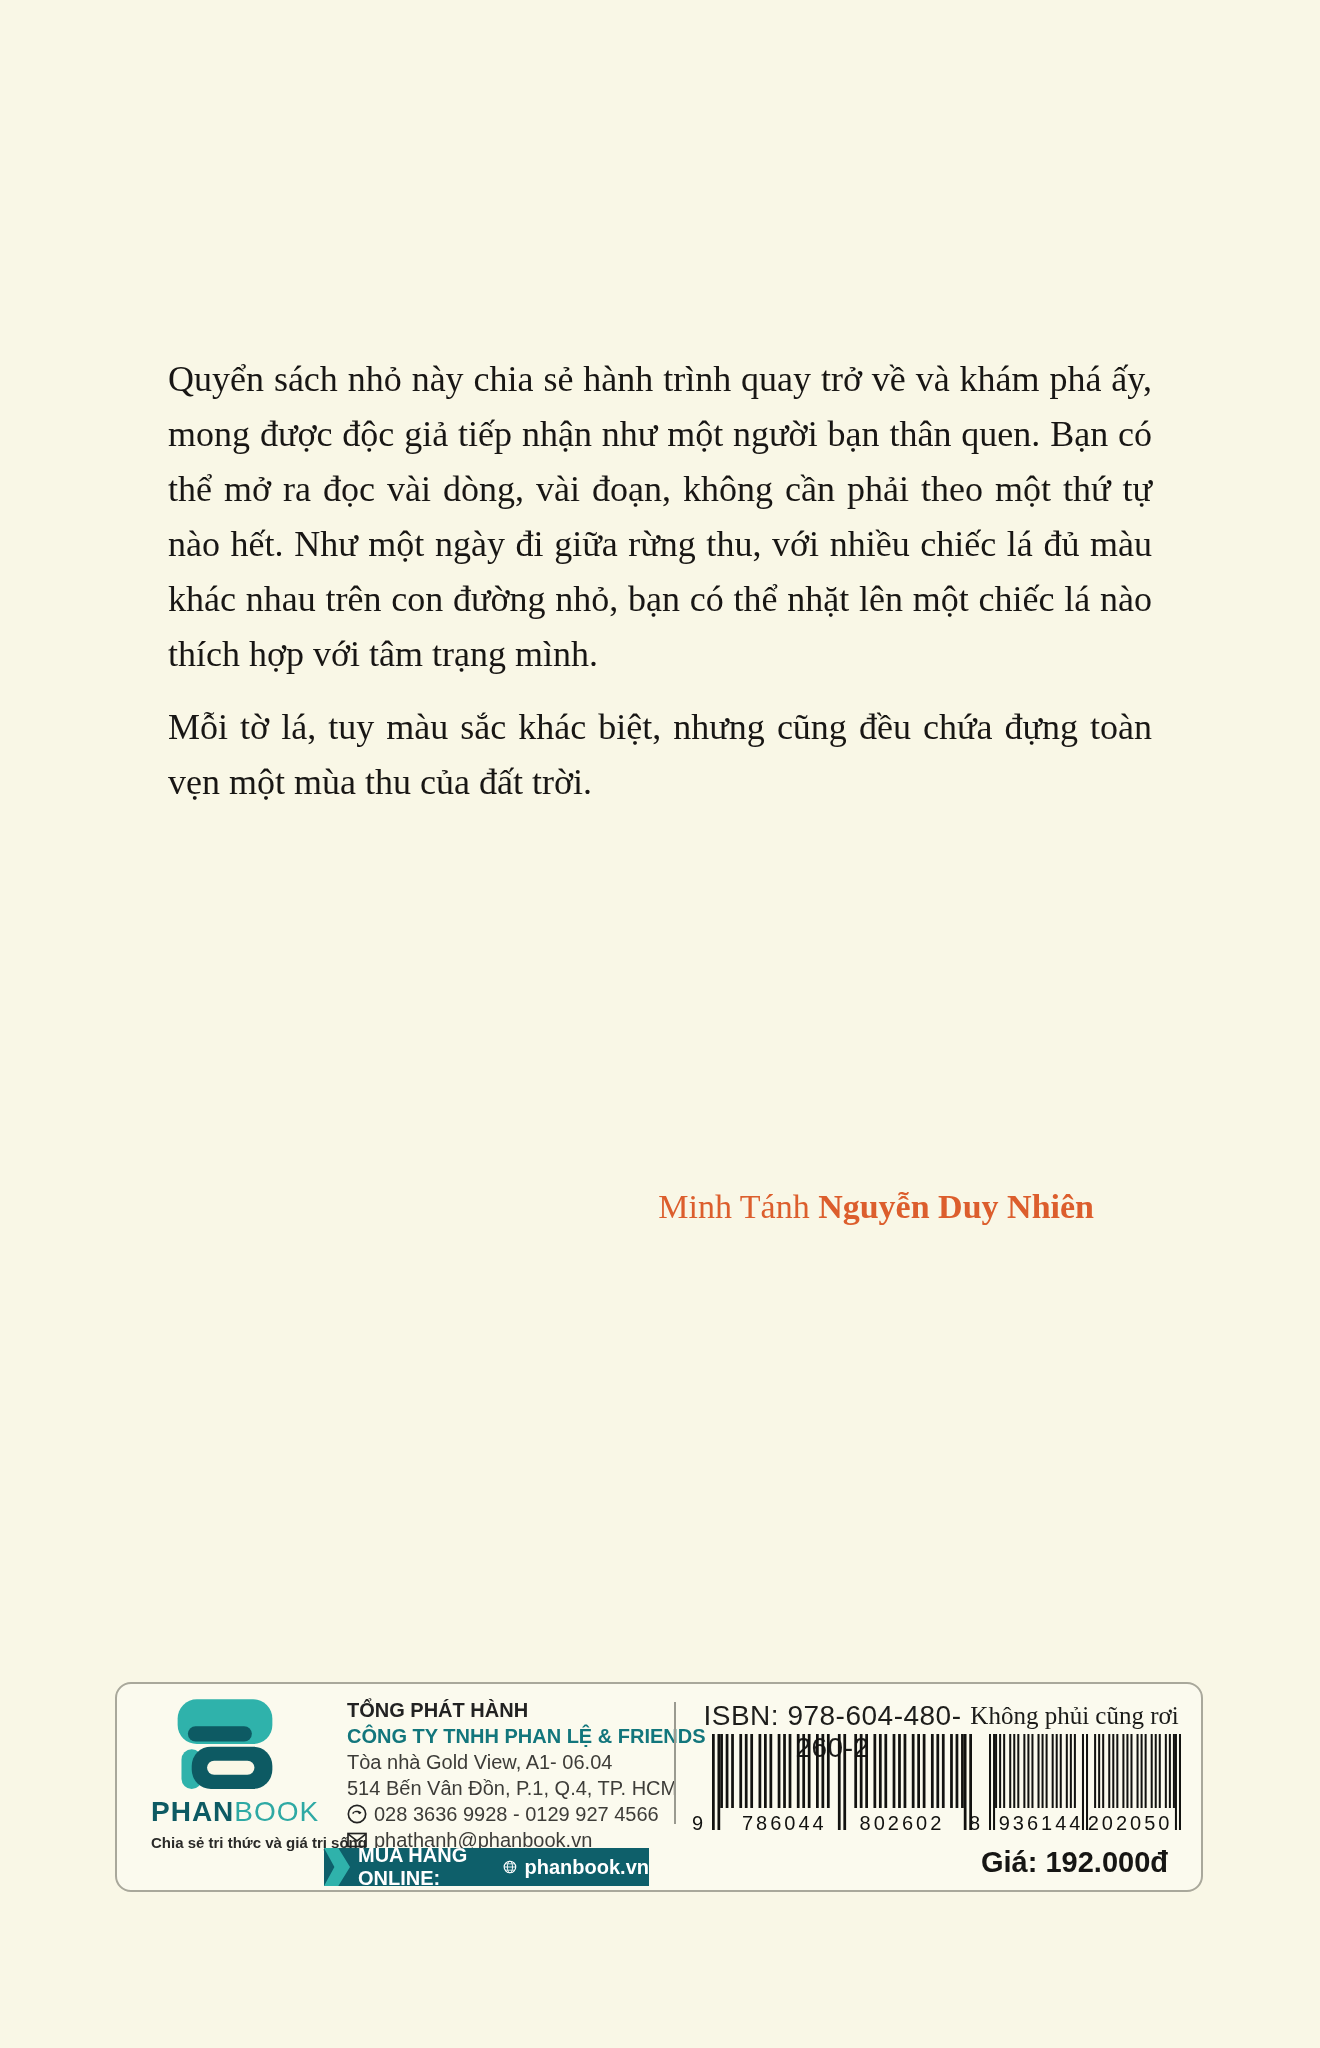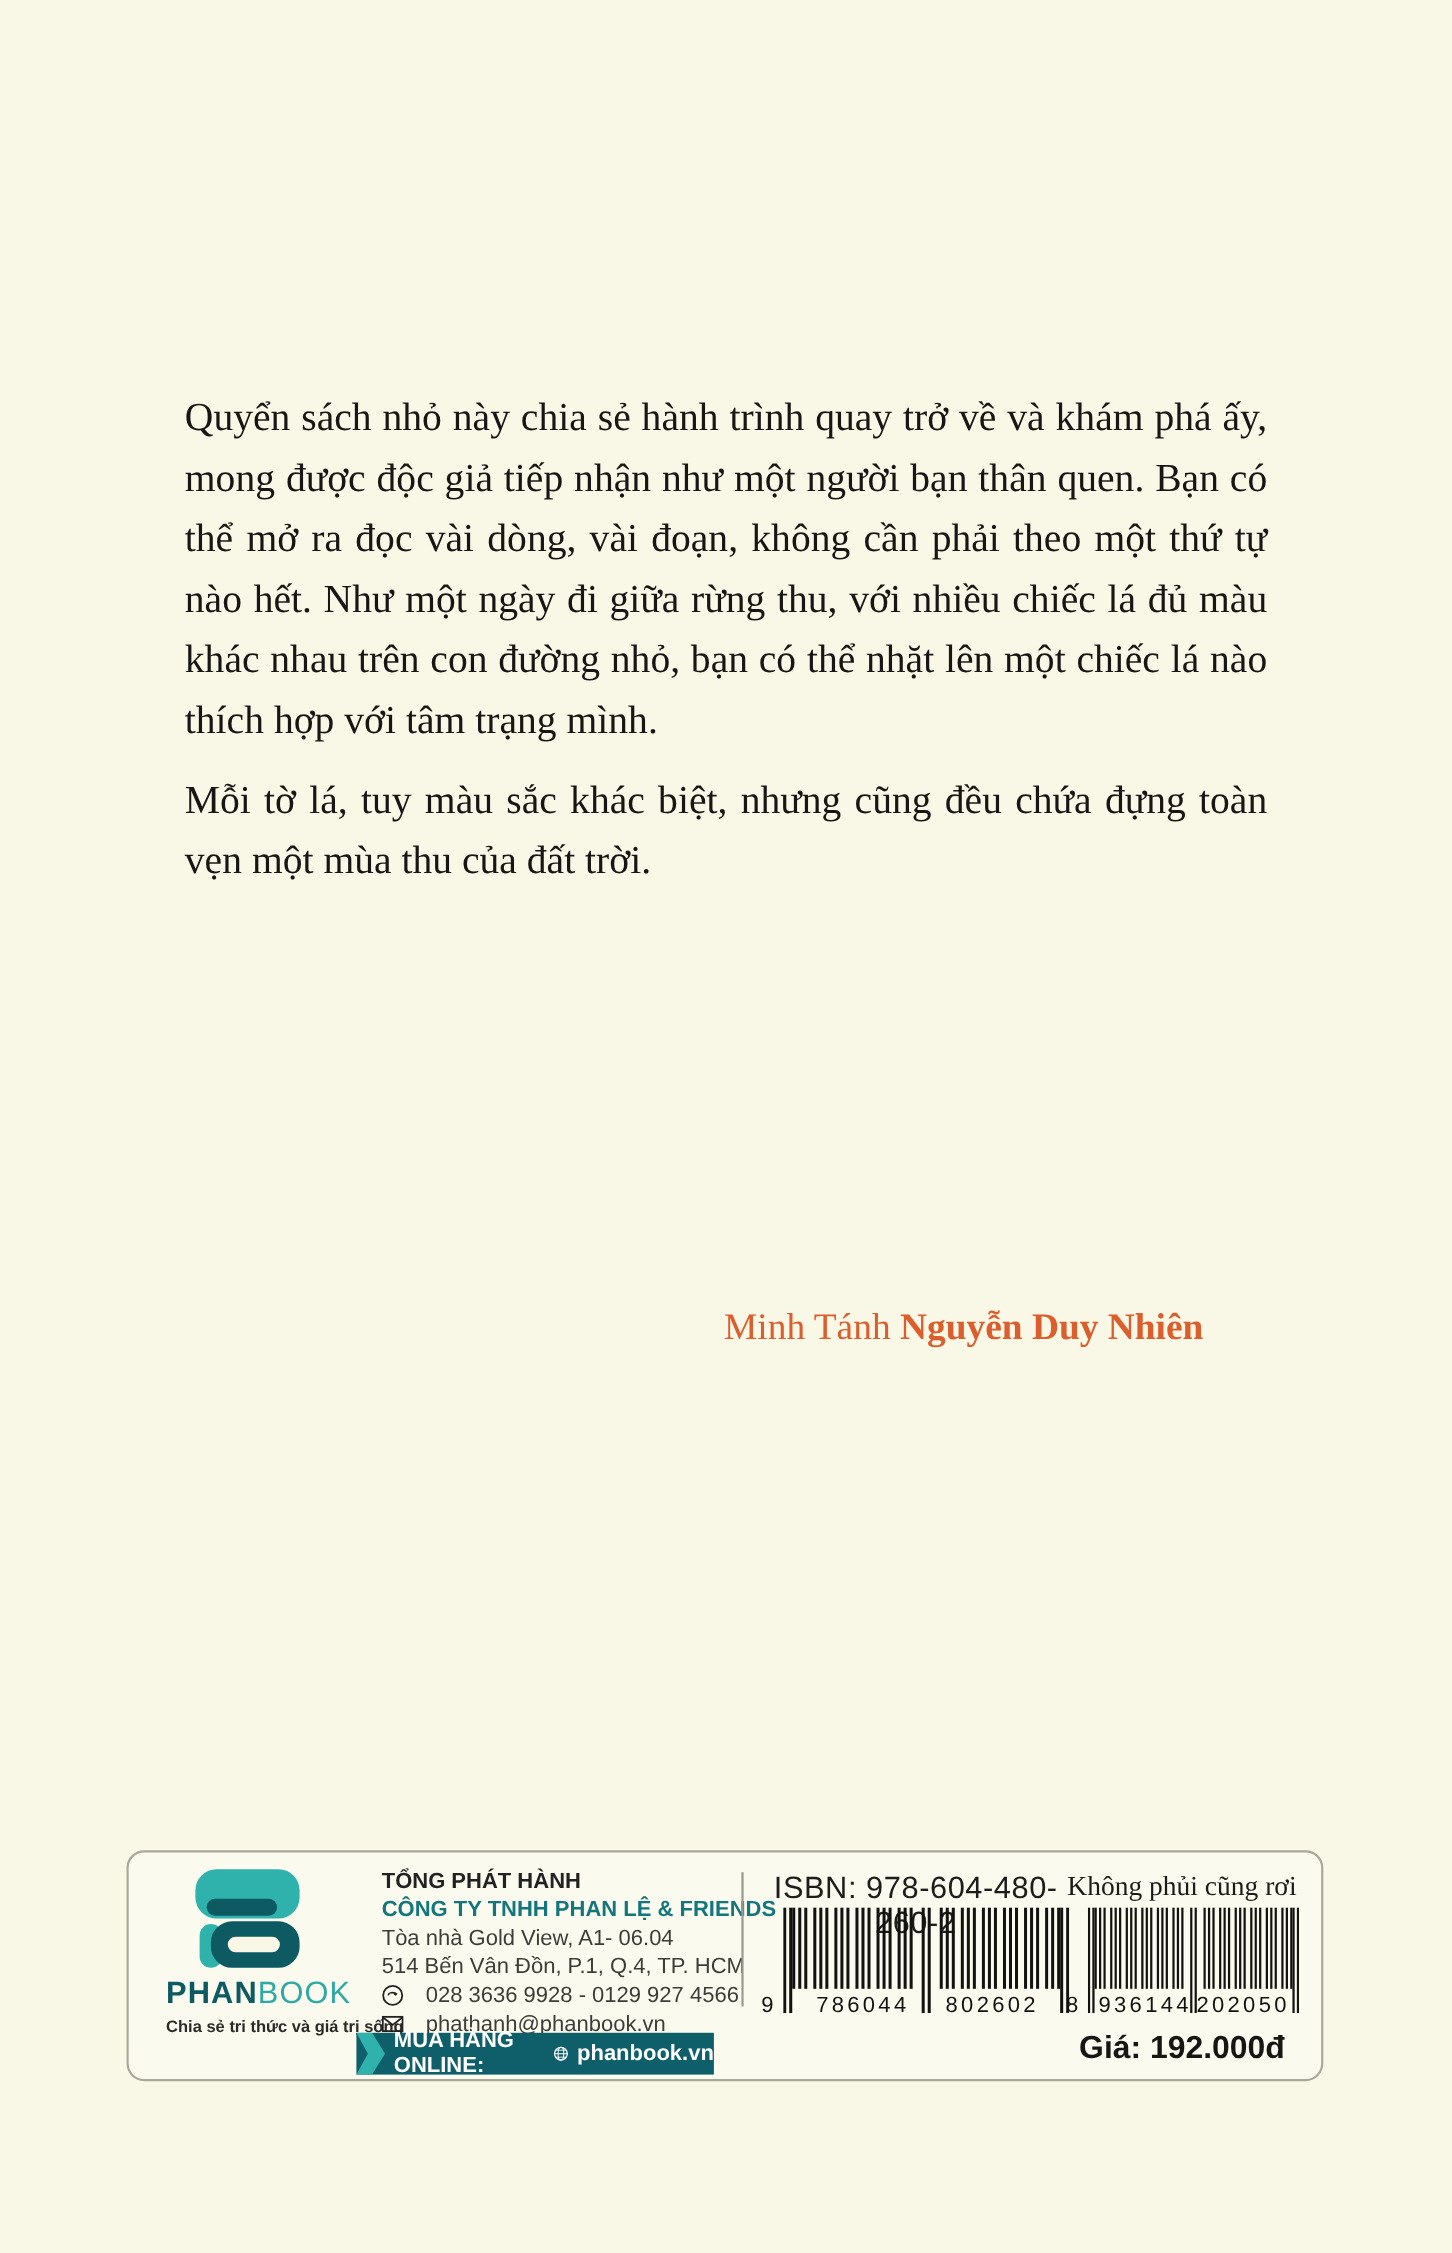--- a/index.html
+++ b/index.html
@@ -31,21 +31,21 @@
     box-sizing:border-box;font-family:"Liberation Sans", sans-serif;
   }
   .logo-mark{position:absolute;left:32px;top:14px;width:152px;height:96px;}
   .brand{position:absolute;left:34px;top:112px;font-size:28px;letter-spacing:1px;}
   .brand-bold{font-weight:bold;color:#0D5A63;}
   .brand-light{font-weight:normal;color:#2EA9A4;}
   .tagline{position:absolute;left:34px;top:150px;font-size:15px;font-weight:bold;color:#2A2A28;}
   .dist{position:absolute;left:230px;top:13px;font-size:20px;line-height:26px;color:#3D3C38;}
   .dist-heading{font-weight:bold;color:#222;}
   .dist-company{font-weight:bold;color:#12767C;}
-  .dist-row{display:flex;align-items:center;gap:20px;}
+  .dist-row{display:flex;align-items:center;gap:7px;}
   .dist-row svg{flex:0 0 auto;}
   .online-bar{
     position:absolute;left:207px;top:164px;height:38px;width:325px;
     background:#0E5F6A;display:flex;align-items:center;gap:8px;
     padding-left:34px;box-sizing:border-box;color:#fff;
     font-weight:bold;font-size:20px;
   }
   .online-bar .chev{
     position:absolute;left:0;top:0;width:26px;height:100%;
     background:#2FB2AB;

